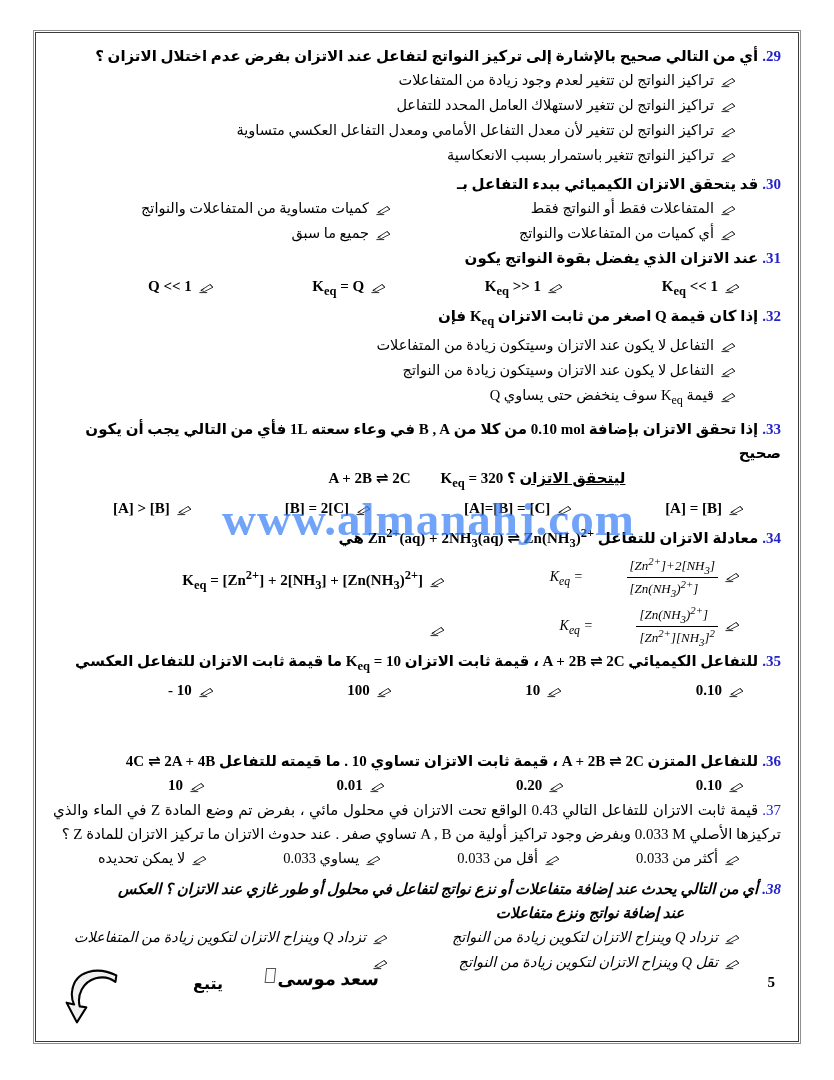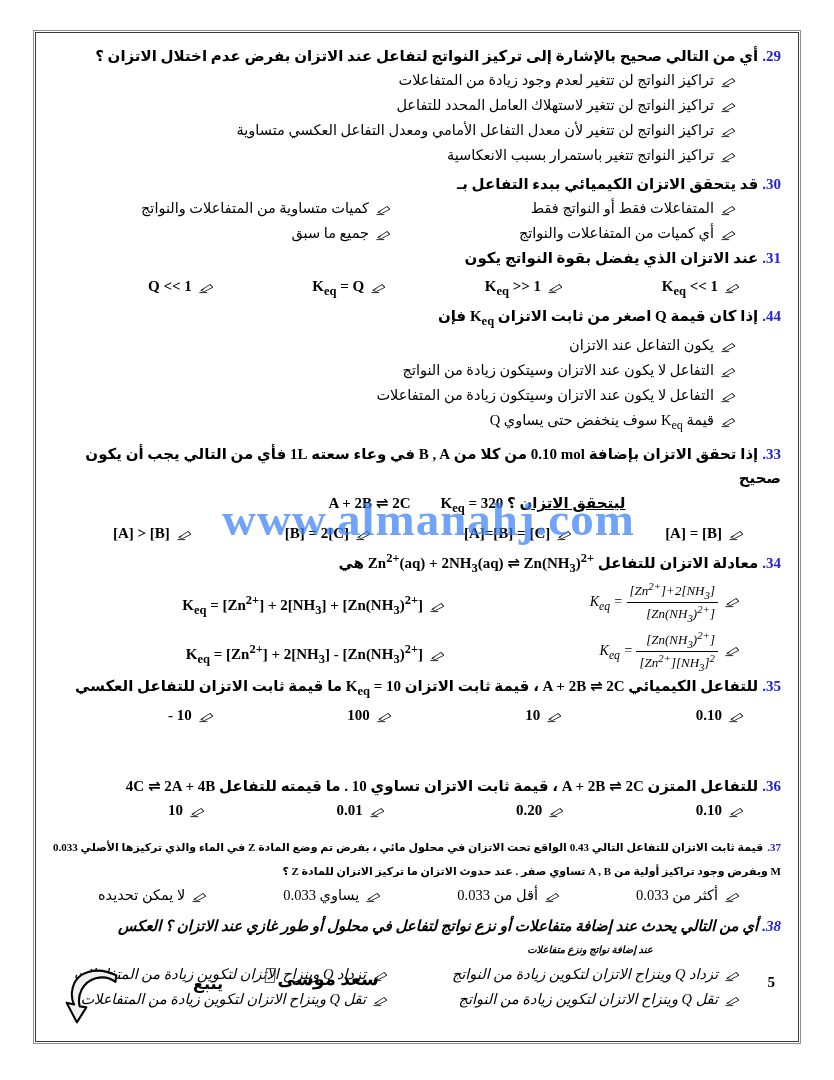--- a/index.html
+++ b/index.html
@@ -21,24 +21,24 @@
   .row2{display:flex;line-height:25px;padding-right:44px;}
   .row2 .c1{flex:0 0 345px;}
   .row2 .c2{flex:1;}
   .row38{display:flex;line-height:25px;padding-right:40px;}
   .row38 .c1{flex:0 0 352px;}
   .row38 .c2{flex:1;}
   .row34{display:flex;align-items:center;min-height:45px;padding-right:40px;}
   .row34 .c1{flex:0 0 295px;}
   .row34 .c2{flex:1;margin-top:7px;}
   .eqline{font-weight:bold;text-align:center;margin-left:120px;line-height:26px;font-size:15px;}
-  .stem2{font-weight:bold;text-align:center;margin-left:346px;line-height:24px;font-size:10px;}
-  .para{font-weight:bold;font-size:11px;line-height:24px;text-align:justify;margin-top:12px;}
+  .stem2{font-weight:bold;text-align:center;margin-left:346px;line-height:24px;font-size:15px;}
+  .para{font-weight:normal;font-size:15px;line-height:24px;text-align:justify;}
   .fr-opt{font-style:italic;font-weight:normal;font-size:14px;}
-  .frac{display:inline-block;vertical-align:middle;text-align:right;line-height:1.2;font-size:13px;}
+  .frac{display:inline-block;vertical-align:middle;text-align:left;line-height:1.2;font-size:13px;margin-left:40px;}
   .fnum{display:block;border-bottom:1px solid #000;padding:0 3px;}
   .fden{display:block;padding:0 3px;}
   .watermark{position:absolute;left:222px;top:492px;font-size:47px;font-weight:bold;
              letter-spacing:1px;color:#3b82f6;opacity:.72;direction:ltr;z-index:6;
              font-family:"Liberation Serif",serif;white-space:nowrap;}
   .footer{position:absolute;left:16px;right:16px;bottom:6px;height:70px;direction:rtl;}
   .fpage{position:absolute;right:6px;top:10px;font-weight:bold;font-size:15px;}
   .fquote{position:absolute;left:350px;top:16px;font-size:13px;direction:rtl;}
   .fcont{position:absolute;left:140px;top:10px;font-weight:bold;font-size:16px;}
   .fsig{position:absolute;left:212px;top:4px;font-weight:bold;font-size:18px;
@@ -113,30 +113,27 @@
         <span class="opt"><svg class="pen">
               <use href="#pen"></use>
             </svg><span class="mb" dir="ltr">K<sub>eq</sub> = Q</span></span>
         <span class="opt"><svg class="pen">
               <use href="#pen"></use>
             </svg><span class="mb" dir="ltr">Q &lt;&lt; 1</span></span>
       </div>
     </div>
 
     <div>
-      <div class="q-stem"><span class="qnum">44.</span><span>إذا كان قيمة <span dir="ltr">Q</span> اصغر من ثابت الاتزان <span dir="ltr">K<sub>eq</sub></span> فإن</span></div>
-      <div class="opt-line"><svg class="pen">
-            <use href="#pen"></use>
-          </svg><span class="otxt">يكون التفاعل عند الاتزان</span></div>
+      <div class="q-stem"><span class="qnum">32.</span><span>إذا كان قيمة <span dir="ltr">Q</span> اصغر من ثابت الاتزان <span dir="ltr">K<sub>eq</sub></span> فإن</span></div>
+      <div class="opt-line"><svg class="pen">
+            <use href="#pen"></use>
+          </svg><span class="otxt">التفاعل لا يكون عند الاتزان وسيتكون زيادة من المتفاعلات</span></div>
       <div class="opt-line"><svg class="pen">
             <use href="#pen"></use>
           </svg><span class="otxt">التفاعل لا يكون عند الاتزان وسيتكون زيادة من النواتج</span></div>
-      <div class="opt-line"><svg class="pen">
-            <use href="#pen"></use>
-          </svg><span class="otxt">التفاعل لا يكون عند الاتزان وسيتكون زيادة من المتفاعلات</span></div>
       <div class="opt-line"><svg class="pen">
             <use href="#pen"></use>
           </svg><span class="otxt">قيمة <span dir="ltr">K<sub>eq</sub></span> سوف ينخفض حتى يساوي <span dir="ltr">Q</span></span></div>
     </div>
 
     <div class="mt4">
       <div class="q-stem"><span class="qnum">33.</span><span>إذا تحقق الاتزان بإضافة <span dir="ltr">0.10 mol</span> من كلا من <span dir="ltr">B , A</span> في وعاء سعته <span dir="ltr">1L</span> فأي من التالي يجب أن يكون صحيح</span></div>
       <div class="eqline"><u>ليتحقق الاتزان</u> ؟ <span dir="ltr">A + 2B ⇌ 2C  K<sub>eq</sub> = 320</span></div>
       <div class="rowN" style="padding-right:36px;padding-left:60px;">
         <span class="opt"><svg class="pen">
@@ -163,21 +160,21 @@
         <span class="c2 opt"><svg class="pen">
               <use href="#pen"></use>
             </svg><span><span class="mb" dir="ltr">K<sub>eq</sub> = [Zn<sup>2+</sup>] + 2[NH<sub>3</sub>] + [Zn(NH<sub>3</sub>)<sup>2+</sup>]</span></span></span>
       </div>
       <div class="row34 mt4">
         <span class="c1 opt"><svg class="pen">
               <use href="#pen"></use>
             </svg><span><span class="fr-opt" dir="ltr">K<sub>eq</sub> = <span class="frac"><span class="fnum">[Zn(NH<sub>3</sub>)<sup>2+</sup>]</span><span class="fden">[Zn<sup>2+</sup>][NH<sub>3</sub>]<sup>2</sup></span></span></span></span></span>
         <span class="c2 opt"><svg class="pen">
               <use href="#pen"></use>
-            </svg><span><span class="mb" dir="ltr">K<sub>eq</sub> = [Zn<sup>2+</sup>] + 2[NH<sub>3</sub>] - [Zn(NH<sub>3</sub>)<sup>2+</sup>]</span></span></span>
+            </svg></span>
       </div>
     </div>
 
     <div>
       <div class="q-stem"><span class="qnum">35.</span><span>للتفاعل الكيميائي <span dir="ltr">A + 2B ⇌ 2C</span> ، قيمة ثابت الاتزان <span dir="ltr">K<sub>eq</sub> = 10</span> ما قيمة ثابت الاتزان للتفاعل العكسي</span></div>
       <div class="rowN" style="padding-right:36px;padding-left:115px;">
         <span class="opt"><svg class="pen">
               <use href="#pen"></use>
             </svg><span class="mb" dir="ltr">0.10</span></span>
         <span class="opt"><svg class="pen">
@@ -240,21 +237,21 @@
         <span class="c2 opt"><svg class="pen">
               <use href="#pen"></use>
             </svg><span class="otxt">تزداد <span dir="ltr">Q</span> وينزاح الاتزان لتكوين زيادة من المتفاعلات</span></span>
       </div>
       <div class="row38">
         <span class="c1 opt"><svg class="pen">
               <use href="#pen"></use>
             </svg><span class="otxt">تقل <span dir="ltr">Q</span> وينزاح الاتزان لتكوين زيادة من النواتج</span></span>
         <span class="c2 opt"><svg class="pen">
               <use href="#pen"></use>
-            </svg><span class="otxt">تقل <span dir="ltr">Q</span> وينزاح الاتزان لتكوين زيادة من المتفاعلات</span></span>
+            </svg></span>
       </div>
     </div>
 
     <div class="footer">
       <div class="fpage">5</div>
       <div class="fsig"><span>سعد موسى</span><span class="tofu"></span></div>
       <div class="fcont">يتبع</div>
       <svg class="fa-arrow" viewBox="0 0 70 66">
         <path d="M62 10 C42 0 18 5 15 26 C14 32 15 37 17 41 L9 39 L20 60 L30 44 L23 43 C20 31 26 17 40 13 C48 11 56 13 61 17 Z" fill="#f0f0f0" stroke="#000" stroke-width="2.2" stroke-linejoin="round"></path>
       </svg>

